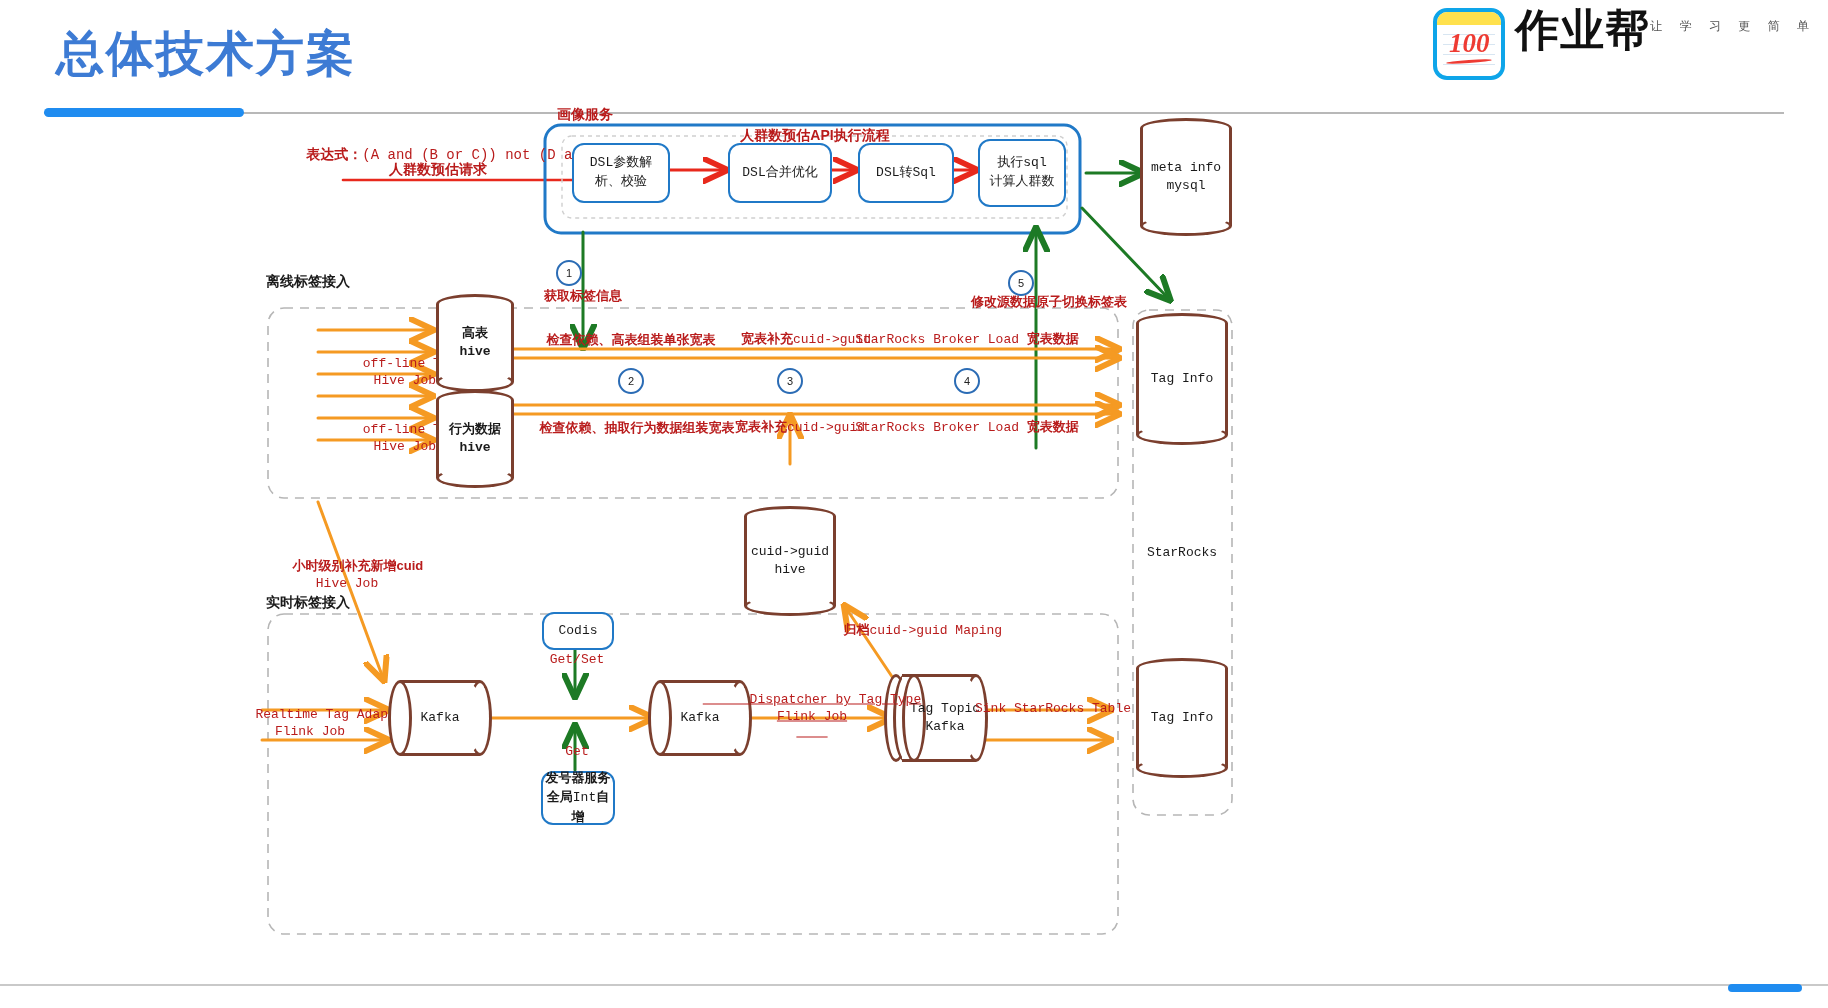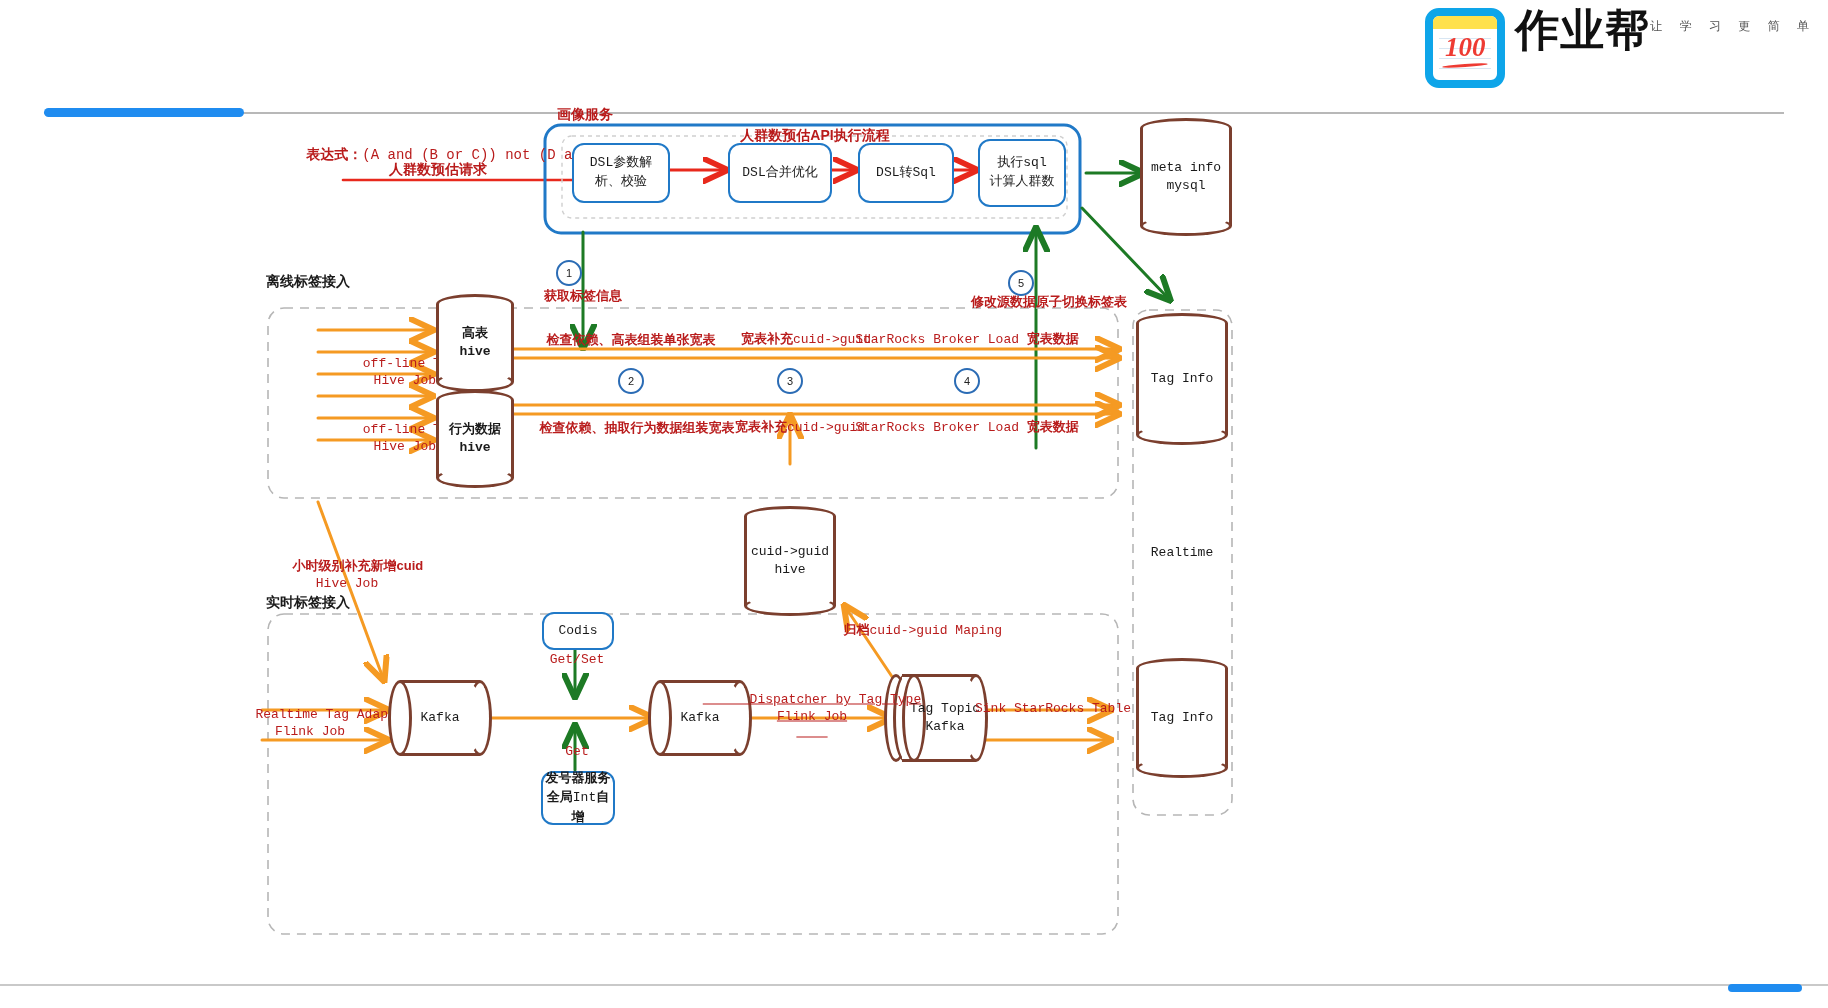--- a/index.html
+++ b/index.html
@@ -24,21 +24,21 @@
   }
   .title-rule-accent{
     position:absolute;left:44px;top:108px;width:200px;height:9px;
     border-radius:5px;background:#1f8cf0;
   }
   .logo{
     position:absolute;right:12px;top:8px;display:flex;align-items:flex-start;gap:10px;
   }
   .logo-mark{
     width:64px;height:64px;border-radius:14px;
-    border:8px solid #0ea5e9;background:#fff;
+    border:4px solid #0ea5e9;background:#fff;
     position:relative;overflow:hidden;
   }
   .logo-mark .band{position:absolute;left:0;right:0;top:0;height:13px;background:#ffe14d;}
   .logo-mark .ln{position:absolute;left:6px;right:6px;height:1px;background:#d8e6f2;}
   .logo-mark .num{
     position:absolute;left:0;right:0;top:16px;text-align:center;
     font-family:"Liberation Serif","DejaVu Serif",serif;
     font-style:italic;font-weight:700;font-size:27px;color:#ee3b33;
   }
   .logo-mark .swoosh{
@@ -117,20 +117,21 @@
     position:absolute;border:3px solid #7b3f2e;border-radius:50%;
     background:#fff;box-sizing:border-box;width:24px;top:0;bottom:0;
   }
   .sr-label{position:absolute;font-size:13px;color:#1a1a1a;}
 </style>
 </head>
 <body>
 
 <div class="slide">
 
+  <div class="page-title">总体技术方案</div>
   <div class="title-rule"></div>
   <div class="title-rule-accent"></div>
 
   <div class="logo">
     <div class="logo-mark">
       <div class="band"></div>
       <div class="ln" style="top:22px"></div>
       <div class="ln" style="top:32px"></div>
       <div class="ln" style="top:42px"></div>
       <div class="ln" style="top:52px"></div>
@@ -385,21 +386,21 @@
       <span>Dispatcher by Tag Type</span><br><span>Flink Job</span>
     </div>
     <div class="lbl mono c" style="left:1044px;top:591px;font-size:13px;margin-left:9px;">Sink StarRocks Table</div>
 
     <div class="cyl" style="left:1136px;top:195px;width:92px;height:132px;">
       <div class="top"></div>
         <div class="body"></div>
         <div class="bot"></div>
       <div class="txt mono">Tag Info</div>
     </div>
-    <div class="sr-label mono c" style="left:1182px;top:434px;transform:translate(-50%,-50%);">Realtime</div>
+    <div class="sr-label mono c" style="left:1182px;top:434px;transform:translate(-50%,-50%);">StarRocks</div>
     <div class="cyl" style="left:1136px;top:540px;width:92px;height:120px;">
       <div class="top"></div>
         <div class="body"></div>
         <div class="bot"></div>
       <div class="txt mono">Tag Info</div>
     </div>
 
   </div>
 </div>
 

